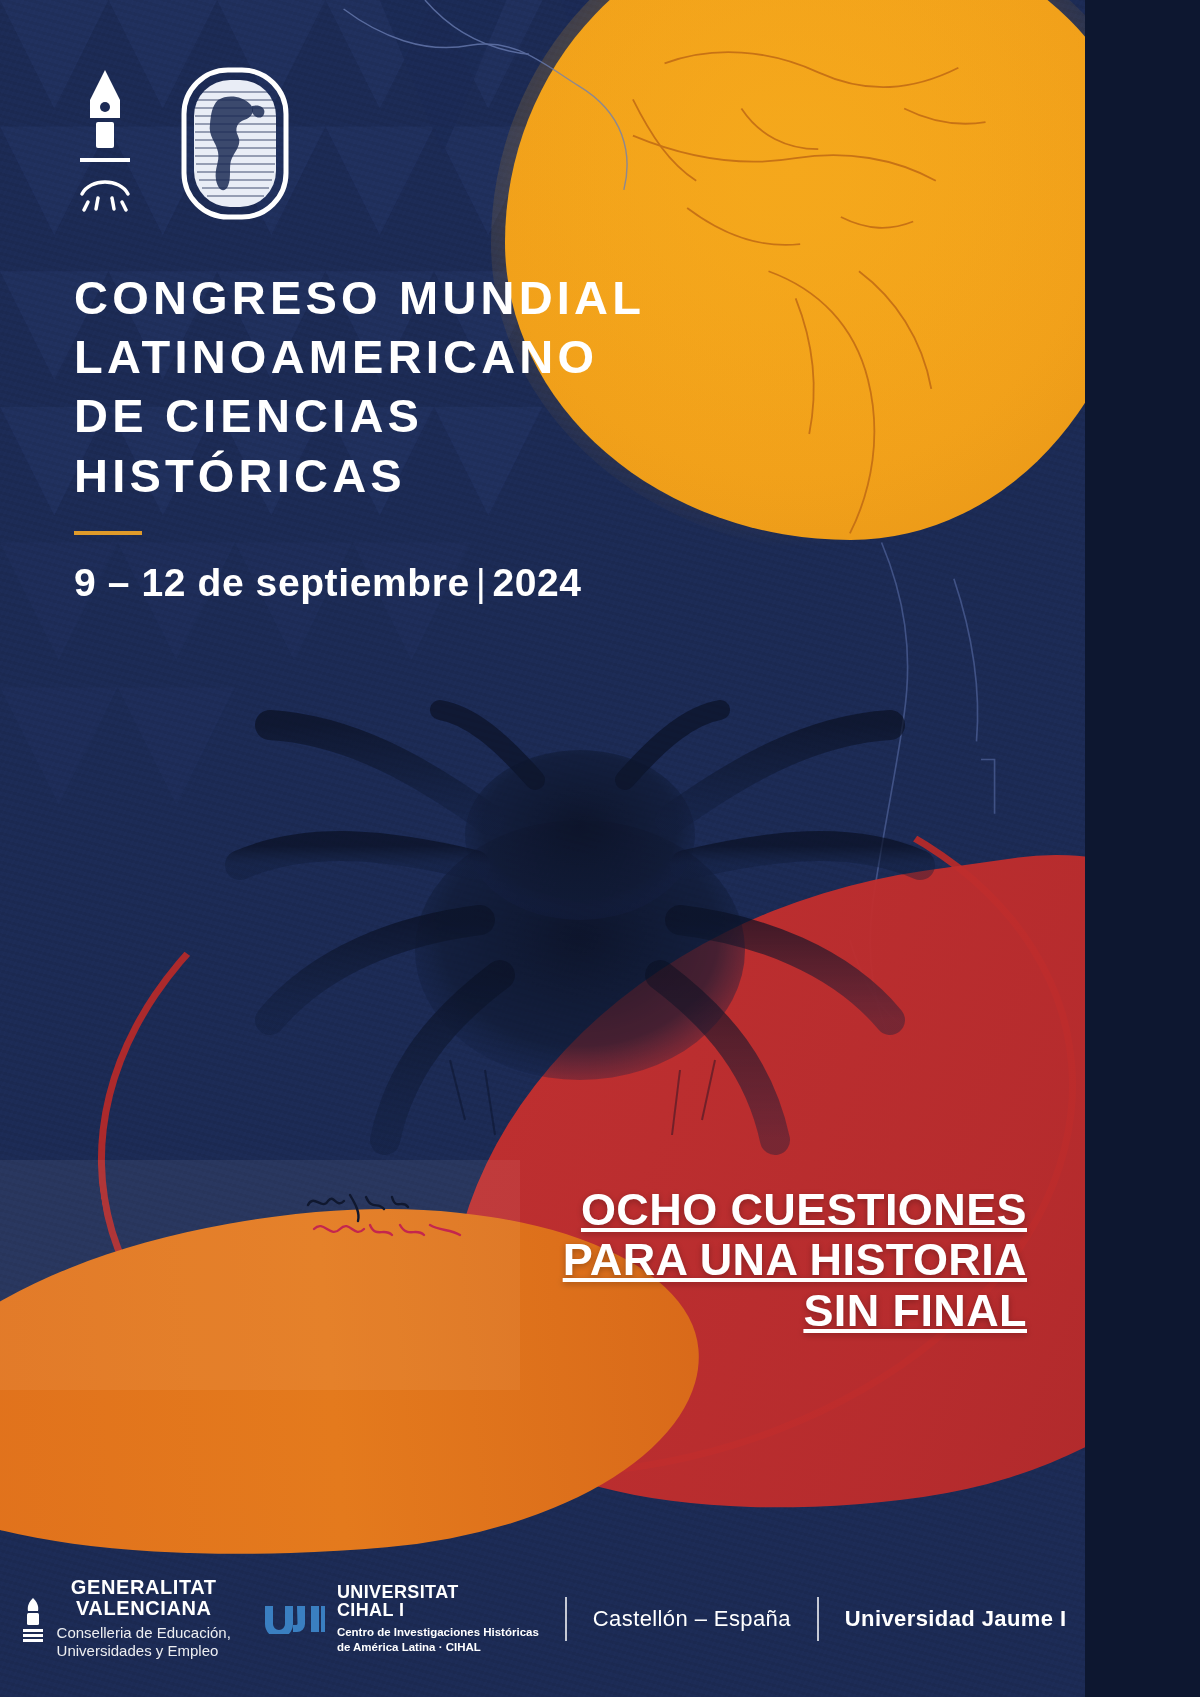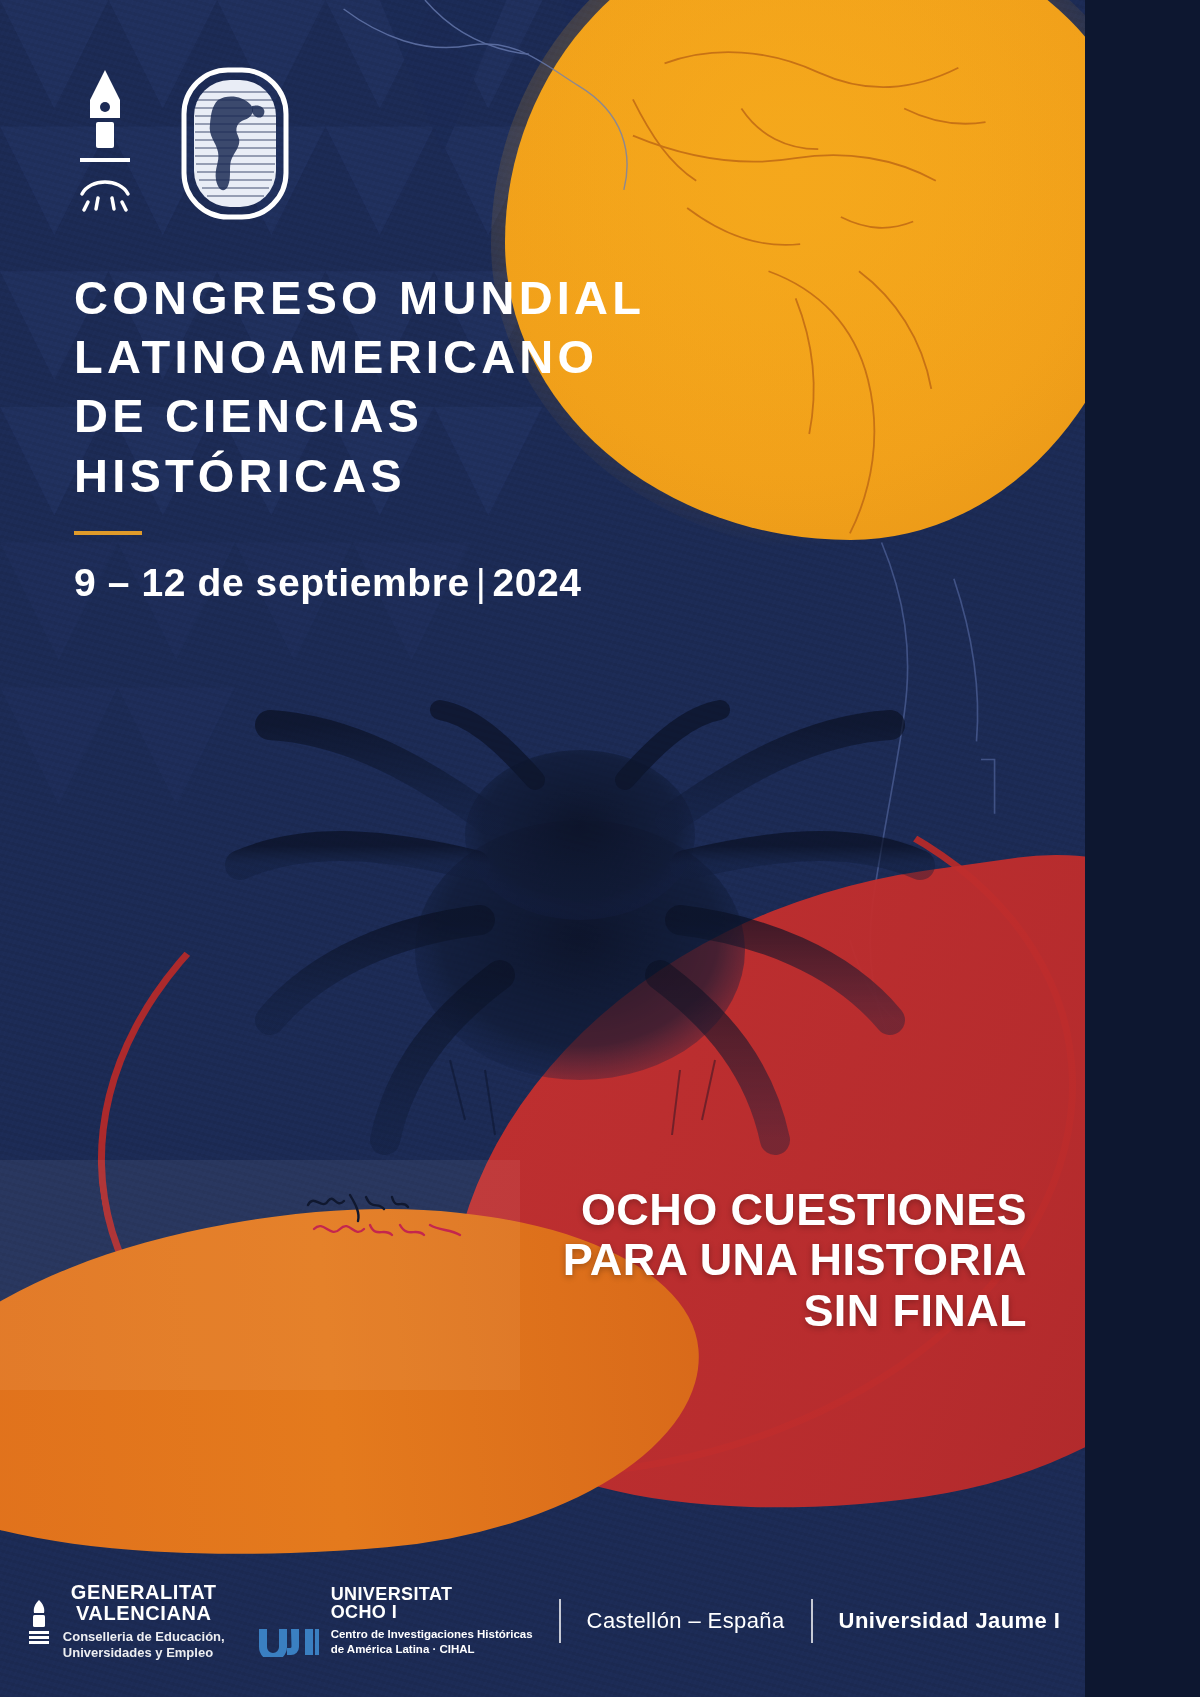--- a/index.html
+++ b/index.html
@@ -185,20 +185,21 @@
     letter-spacing: .5px;
     line-height: 1.05;
   }
   .slogan .l2,
   .slogan .l3,
   .slogan .l4 {
     font-size: 45px;
     font-weight: 700;
     letter-spacing: .4px;
     line-height: 1.12;
+    text-decoration: underline;
   }
 
   
   .signature {
     position: absolute;
     left: 300px;
     top: 1185px;
     width: 190px;
     height: 66px;
   }
@@ -223,28 +224,28 @@
   .gva-mark { width: 28px; height: 46px; }
   .gva-text .t1 {
     font-size: 20px;
     font-weight: 700;
     letter-spacing: .6px;
     line-height: 1.05;
     text-align: center;
   }
   .gva-text .t2 {
     margin-top: 5px;
-    font-size: 13px;
-    font-weight: 700;
+    font-size: 15px;
+    font-weight: 400;
     line-height: 1.25;
     opacity: .92;
   }
   .uji {
     display: flex;
-    align-items: flex-end;
+    align-items: center;
     gap: 10px;
     margin-left: 6px;
   }
   .uji-mark { width: 64px; height: 30px; }
   .uji-text .u1 {
     font-size: 18px;
     font-weight: 700;
     line-height: 1.0;
     letter-spacing: .4px;
   }
@@ -503,21 +504,21 @@
         <g fill="#3a7fc1">
           <path d="M2,2 h8 v18 a6,6 0 0 0 12,0 V2 h8 v18 a14,14 0 0 1 -28,0 Z"></path>
           <path d="M34,2 h8 v18 a8,8 0 0 1 -8,8 h-4 v-7 h3 a1.5,1.5 0 0 0 1.5,-1.5 Z"></path>
           <rect x="48" y="2" width="8" height="26"></rect>
           <rect x="58" y="2" width="4" height="26"></rect>
         </g>
       </svg>
       <div class="uji-text">
         <div class="u1">
           <div>UNIVERSITAT</div>
-          <div>OCHO I</div>
+          <div>CIHAL I</div>
         </div>
         <div class="uji-sub">
           <div>Centro de Investigaciones Históricas</div>
           <div>
             <span>de América Latina · </span><b>CIHAL</b>
           </div>
         </div>
       </div>
     </div>
 

